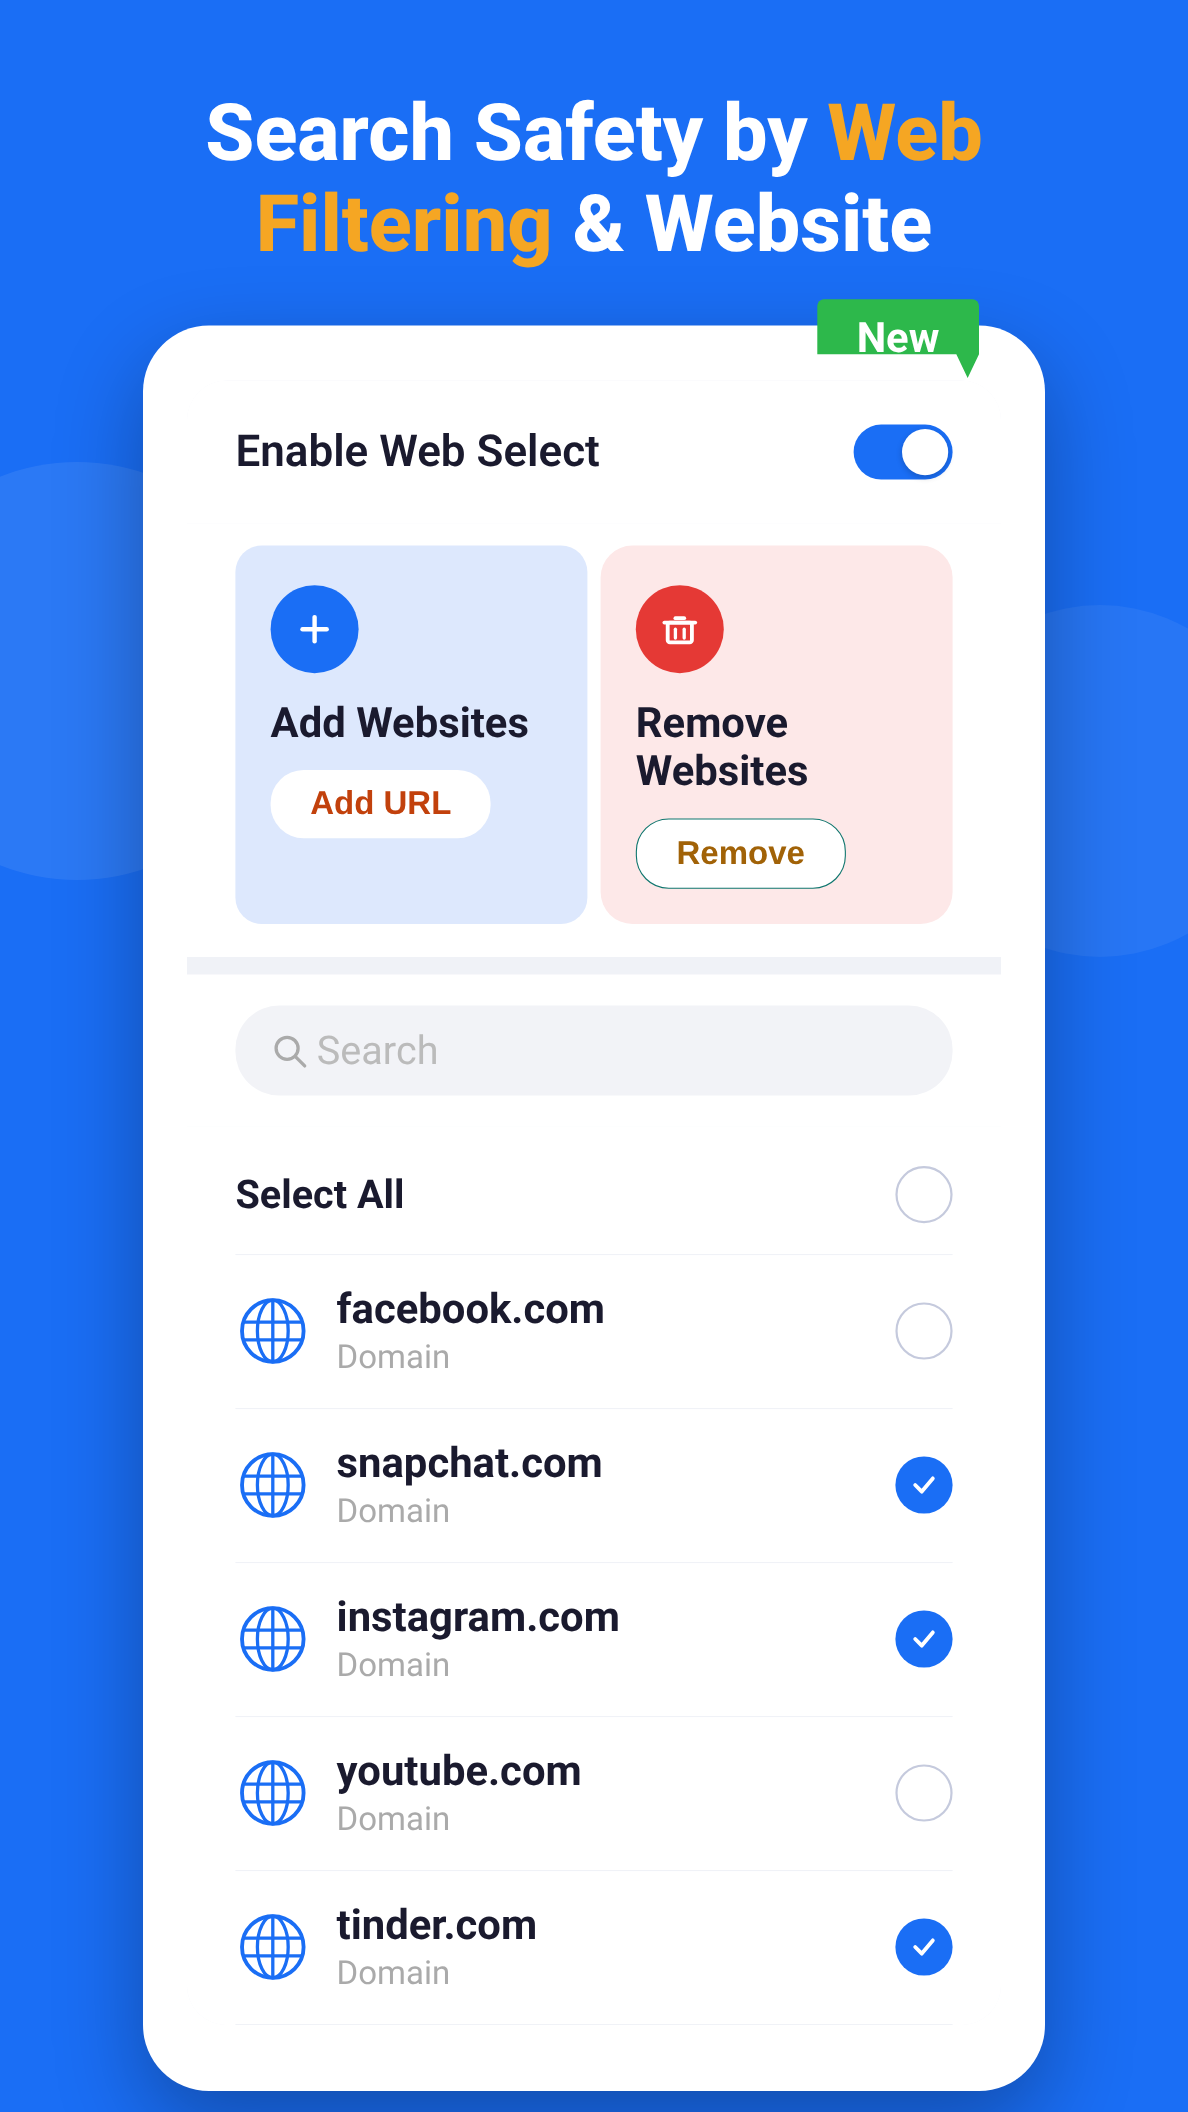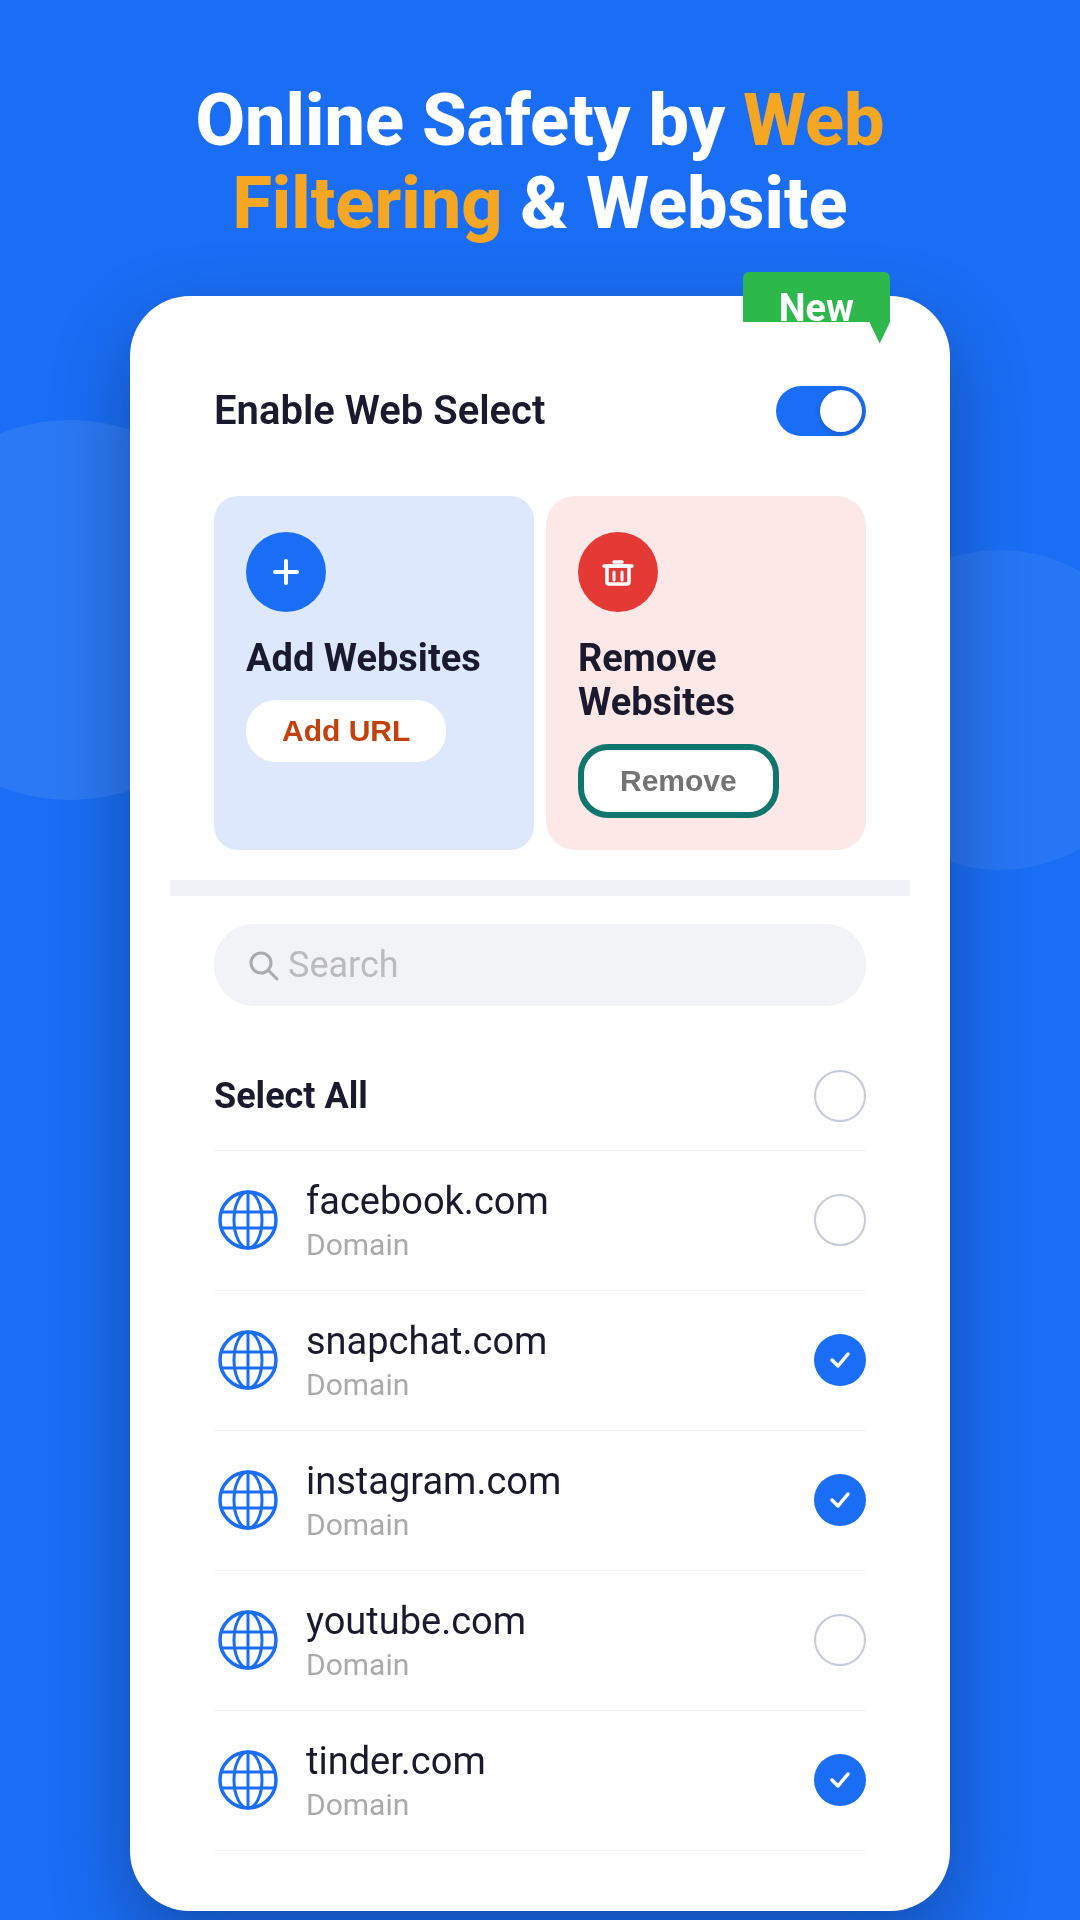--- a/index.html
+++ b/index.html
@@ -180,22 +180,22 @@
       cursor: pointer;
     }
 
     .card-btn-add {
       background: white;
       color: #c2410c;
     }
 
     .card-btn-remove {
       background: white;
-      color: #737373;
-      border: 6px solid #0f766e;
+      color: #a16207;
+      border: 1px solid #0f766e;
     }
 
     .divider {
       height: 16px;
       background: #f0f2f7;
     }
 
     .search-container {
       padding: 28px 44px;
       background: white;
@@ -279,40 +279,40 @@
       width: 100%;
       height: 100%;
     }
 
     .site-info {
       flex: 1;
     }
 
     .site-name {
       font-size: 38px;
-      font-weight: 400;
+      font-weight: 700;
       color: #1a1a2e;
     }
 
     .site-type {
       font-size: 30px;
       color: #aaa;
       margin-top: 4px;
     }
   </style>
 </head>
 <body>
 
 <div class="bg-circles">
   <div class="bg-circle-left"></div>
   <div class="bg-circle-right"></div>
 </div>
 
 <h1 class="hero-title">
-  <span>Online Safety by </span><span class="accent">Web</span><br>
+  <span>Search Safety by </span><span class="accent">Web</span><br>
   <span class="accent">Filtering</span><span> &amp; Website</span><br>
 </h1>
 
 <div class="phone-container">
 
   <div class="new-badge">
     <span>New</span>
   </div>
 
   <div class="phone-inner">

